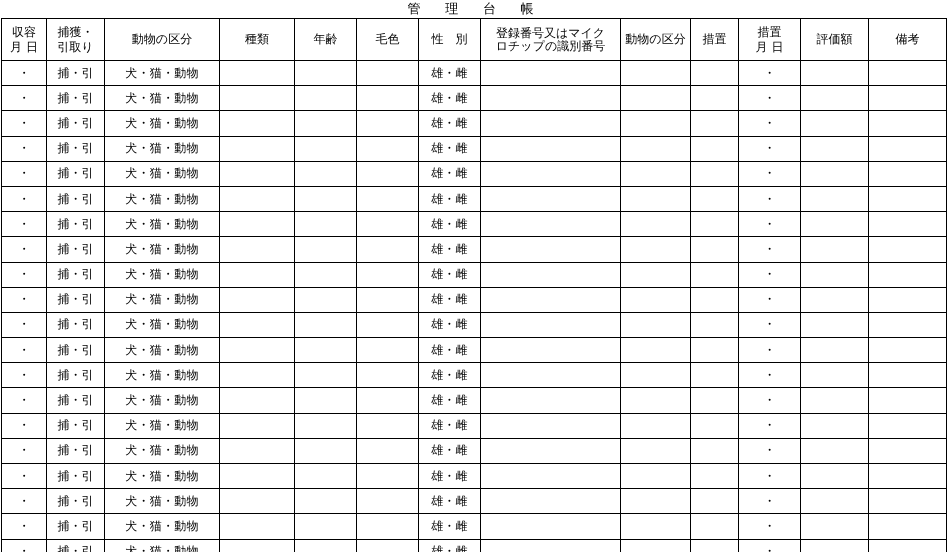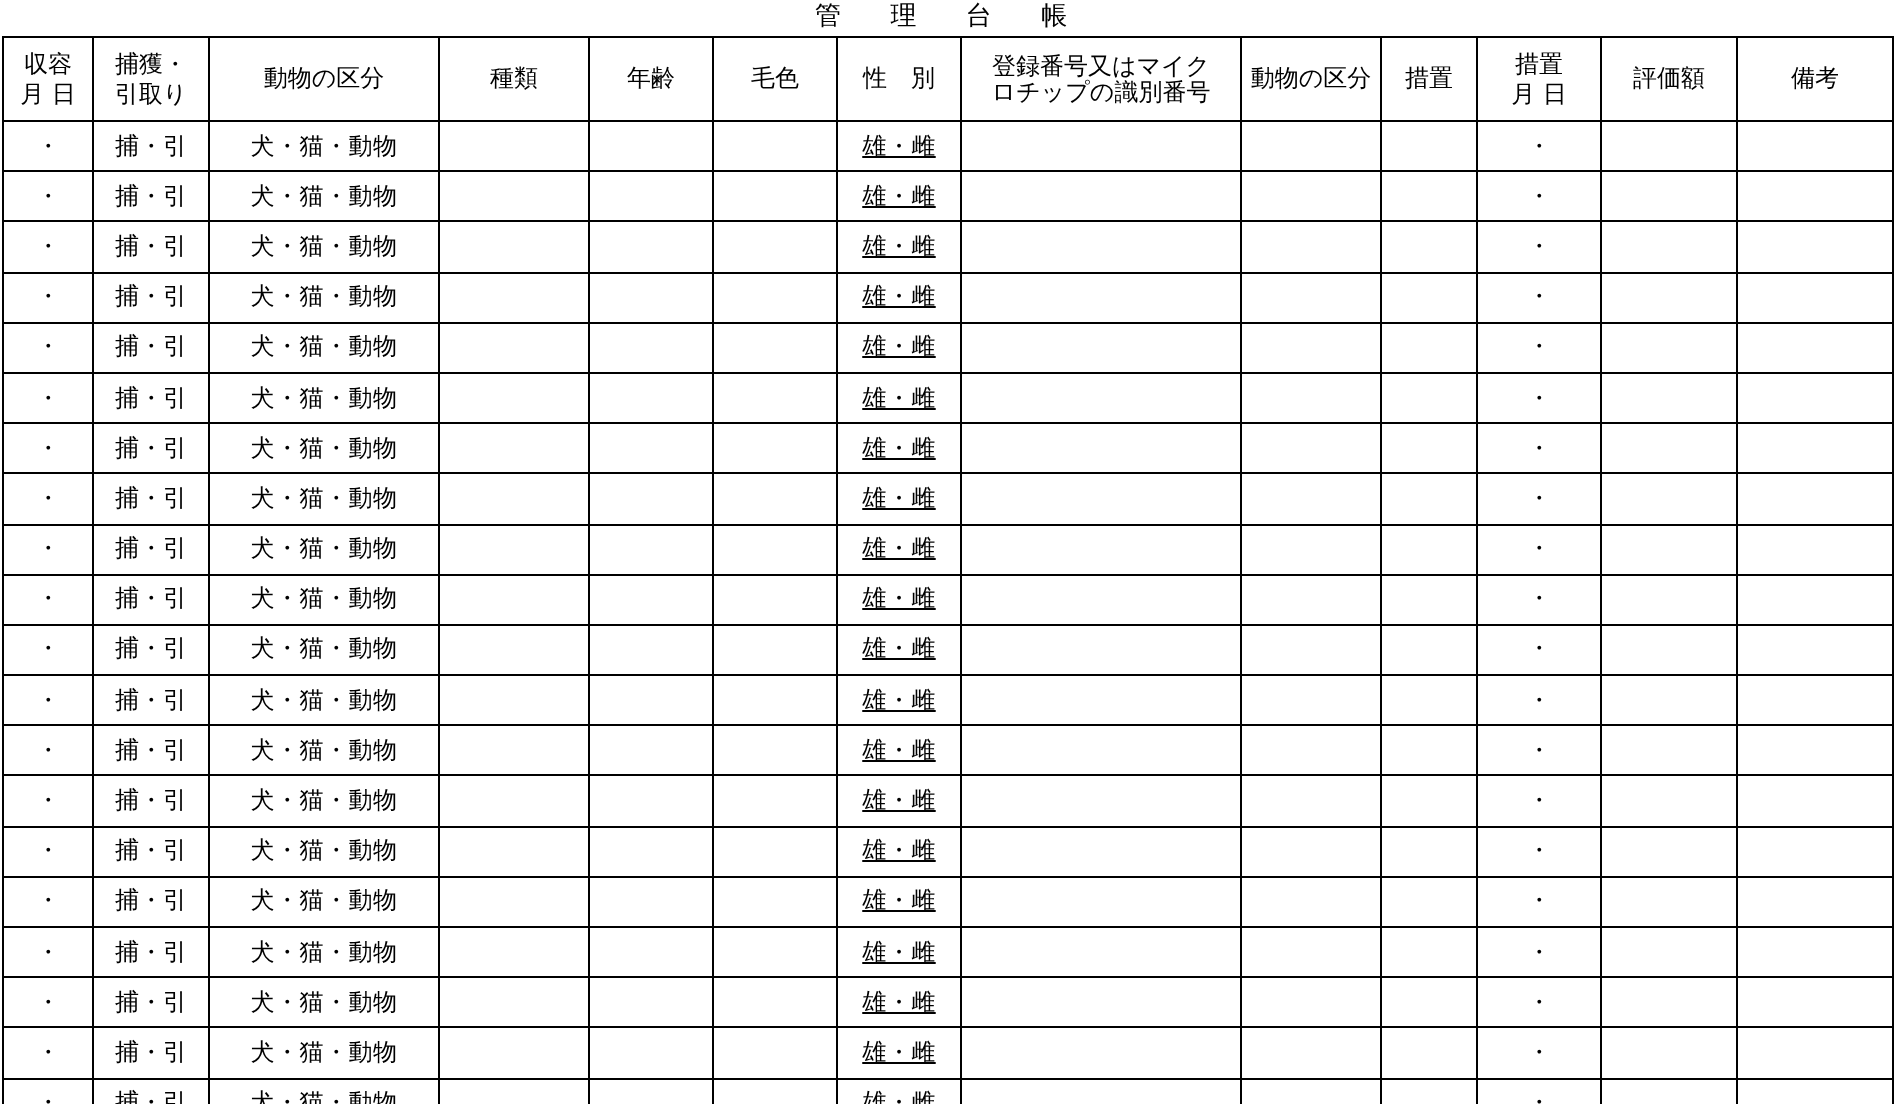--- a/index.html
+++ b/index.html
@@ -63,21 +63,20 @@
     height: 24.2px;
   }
   tbody td.dot {
     font-size: 12px;
   }
   tbody td.kubun {
     letter-spacing: 0.02em;
   }
   tbody td.sex {
     letter-spacing: 0.02em;
-    text-decoration: underline;
   }
   
   col.c-date    { width: 45px; }
   col.c-catch   { width: 58px; }
   col.c-kubun   { width: 115px; }
   col.c-species { width: 75px; }
   col.c-age     { width: 62px; }
   col.c-color   { width: 62px; }
   col.c-sex     { width: 62px; }
   col.c-regno   { width: 140px; }

